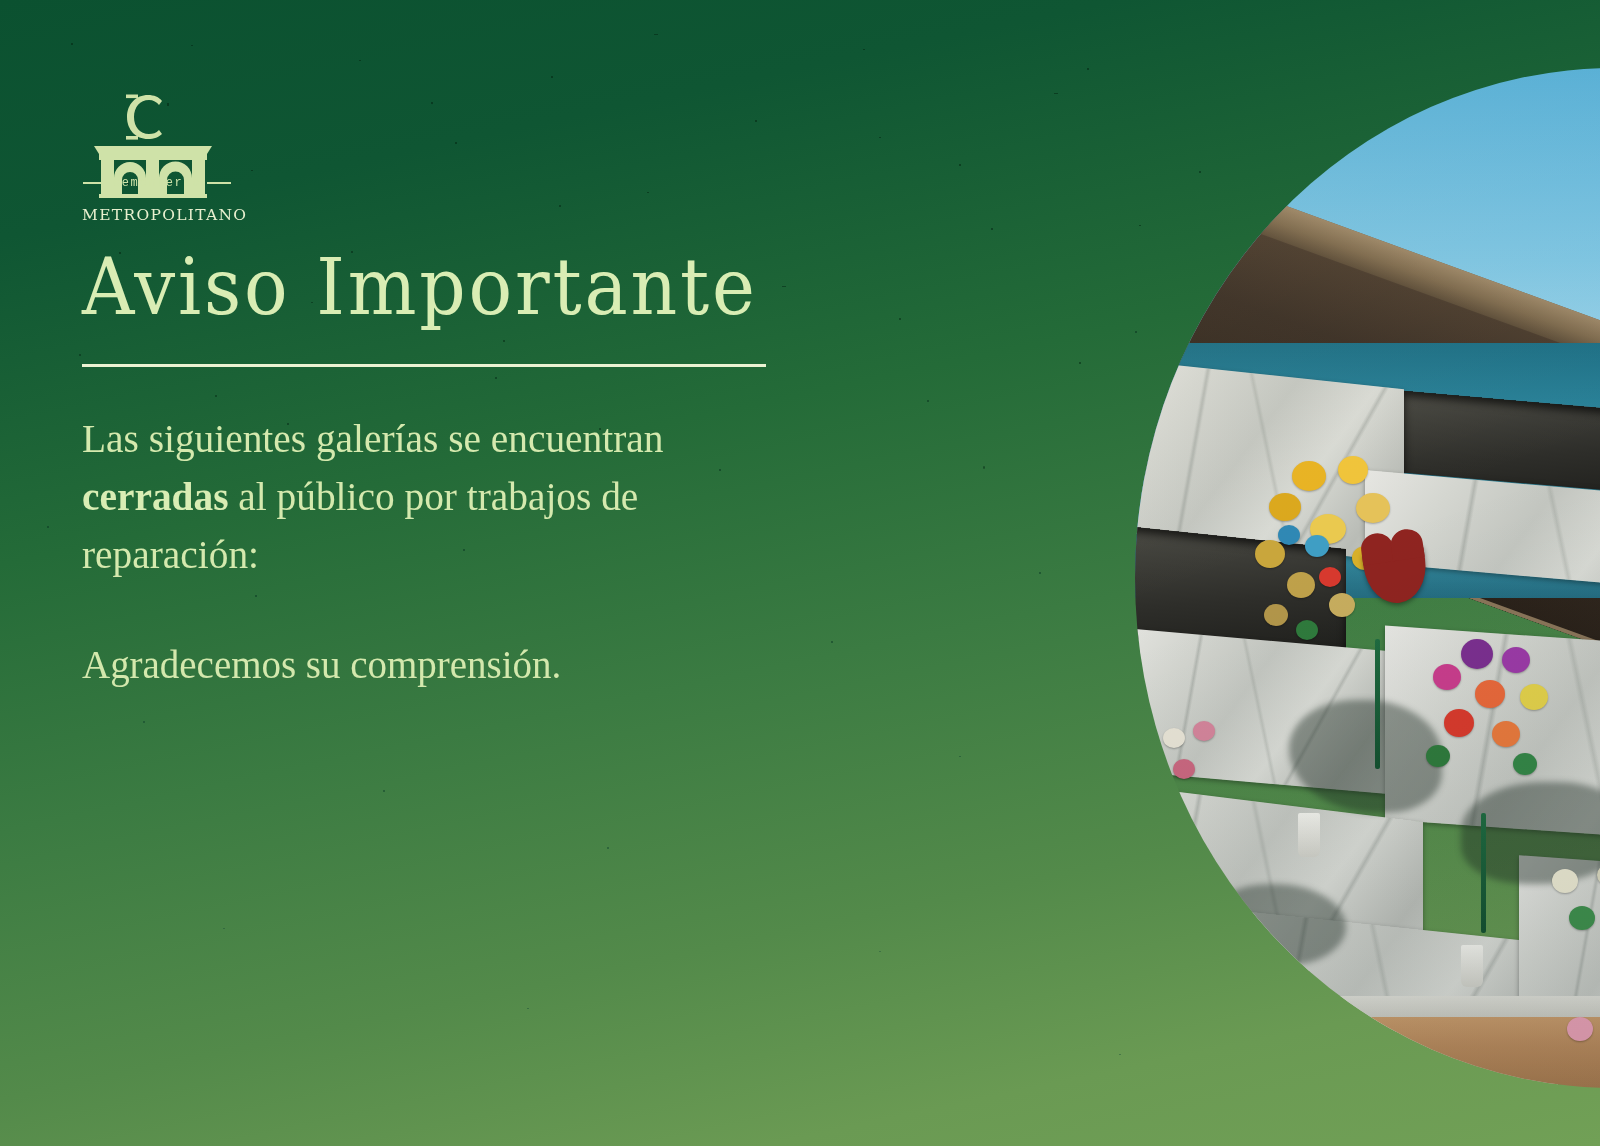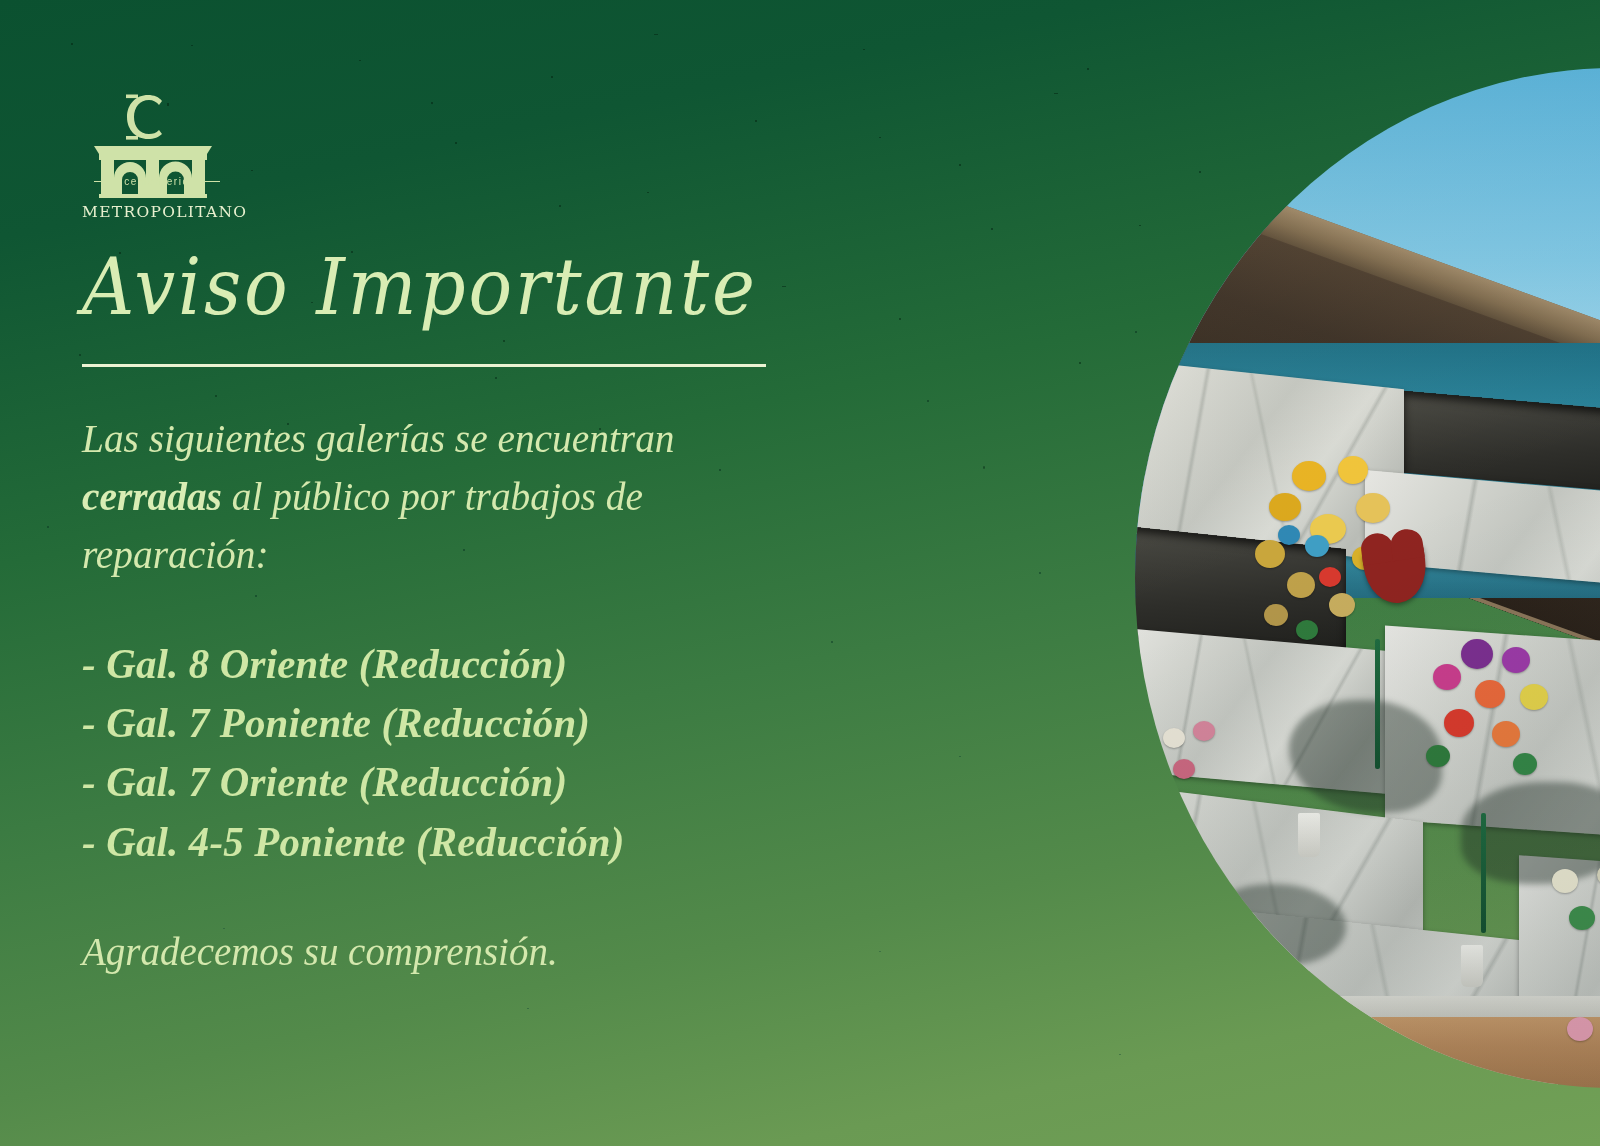--- a/index.html
+++ b/index.html
@@ -89,21 +89,21 @@
       radial-gradient(ellipse 2.2px 1.4px at 50% 78%, #062c16 60%, transparent 61%),
       radial-gradient(ellipse 1.7px 1.9px at 82% 85%, #062c16 60%, transparent 61%),
       radial-gradient(ellipse 1.4px 1.3px at 34% 92%, #062c16 60%, transparent 61%);
   }
 
   
   .logo { position:absolute; left:82px; top:88px; width:150px; }
   .logo svg { display:block; width:150px; height:120px; }
 
   
-  .content { position:absolute; left:82px; top:248px; width:720px;font-style:italic; }
+  .content { position:absolute; left:82px; top:248px; width:720px; }
 
   .title {
     font-family:"DejaVu Serif", serif;
     font-size:78px;
     font-weight:400;
     line-height:1.0;
     letter-spacing:3px;
     color:#d9edb4;
     white-space:nowrap;
     transform:scaleX(.93);
@@ -294,41 +294,35 @@
         <rect x="14" y="96.5" width="0" height="0"></rect>
       </g>
       <g>
         <rect x="16" y="98.8" width="0" height="0"></rect>
       </g>
       <text x="75" y="106.2" text-anchor="middle" font-family="DejaVu Serif, serif" font-size="0" fill="#cfe2a8">cementerio</text>
     </svg>
     <div style="position:absolute; left:0; top:88px; width:150px; text-align:center;">
       <div style="display:flex; align-items:center; justify-content:center; gap:6px;">
         <span style="display:block; width:24px; height:1.6px; background:#cfe2a8;"></span>
-        <span style="font-family:Liberation Sans, sans-serif; font-size:10px; letter-spacing:1.6px; color:#cfe2a8;text-align:right;">cementerio</span>
+        <span style="font-family:Liberation Mono, monospace; font-size:12px; letter-spacing:1.6px; color:#cfe2a8;text-align:right;">cementerio</span>
         <span style="display:block; width:24px; height:1.6px; background:#cfe2a8;"></span>
       </div>
       <div style="font-family:'DejaVu Serif',serif; font-size:15.5px; letter-spacing:1.3px; color:#e8f0cf; margin-top:16px; font-weight:400;">METROPOLITANO</div>
     </div>
   </div>
 
   <div class="content">
 
     <div class="title">Aviso Importante</div>
 
     <div class="divider"></div>
 
     <p class="intro"><span>Las siguientes galerías se encuentran </span><b>cerradas</b><span> al público por trabajos de reparación:</span></p>
 
-    <div class="gal-list">
-      <div class="gal-item">- Gal. 8 Oriente (Reducción)</div>
-      <div class="gal-item">- Gal. 7 Poniente (Reducción)</div>
-      <div class="gal-item">- Gal. 7 Oriente (Reducción)</div>
-      <div class="gal-item">- Gal. 4-5 Poniente (Reducción)</div>
-    </div>
 
     <div class="closing">Agradecemos su comprensión.</div>
   </div>
 
   <div class="photo-mask">
     <div class="photo">
 
       <div class="ph-sky"></div>
       <div class="ph-eave"></div>
       <div class="ph-eave-lip"></div>

